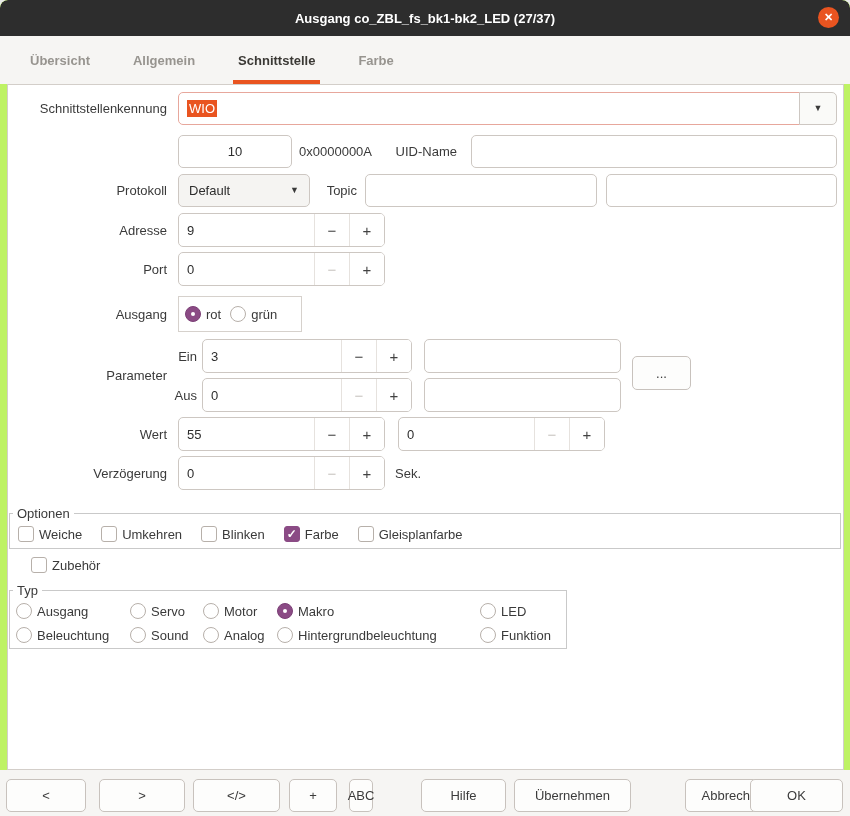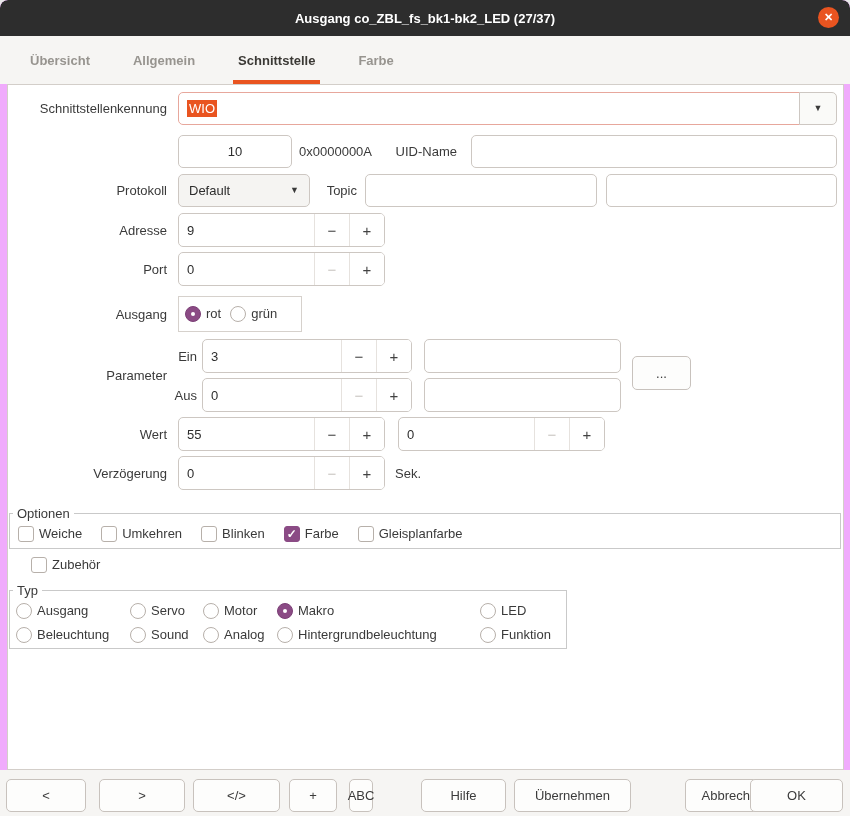--- a/index.html
+++ b/index.html
@@ -1,17 +1,17 @@
 <!DOCTYPE html>
 <html><head>
 <meta charset="utf-8">
 <style>
   * { box-sizing: border-box; margin: 0; padding: 0; }
   body { margin: 0; background: #e9e9e9; font-family: "Liberation Sans", sans-serif; }
-  .win { position: relative; width: 850px; height: 816px; background: #f0abfc;
+  .win { position: relative; width: 850px; height: 816px; background: #bef264;
          border-radius: 8px 8px 0 0; overflow: hidden; }
 
   
   .titlebar { position: absolute; left:0; top:0; width:850px; height:36px;
               background:#2d2d2d; border-radius:8px 8px 0 0;
               display:flex; align-items:center; justify-content:center; }
   .title { color:#fff; font-size:13px; font-weight:bold; }
   .closebtn { position:absolute; right:11px; top:7px; width:21px; height:21px;
               border-radius:50%; background:#E95420; display:flex; align-items:center;
               justify-content:center; cursor:pointer; }
@@ -50,21 +50,21 @@
           border-radius:5px; display:flex; overflow:hidden; }
   .spin .val { flex:1; display:flex; align-items:center; padding-left:8px; font-size:13px; color:#2d2d2d; }
   .spin .sbtn { width:35px; border-left:1px solid #e6e2de; display:flex; align-items:center;
                 justify-content:center; font-size:15px; color:#424242; background:#fff; cursor:pointer; }
   .spin .sbtn.dis { color:#c9c5c1; }
 
   .groupbox { position:absolute; border:1px solid #c9c9c9; }
   .legend { position:absolute; top:-8px; left:3px; background:#fff; padding:0 4px;
             font-size:13px; color:#3a3a3a; line-height:15px; }
 
-  .chk, .rad { display:flex; gap:5px; font-size:13px; color:#3a3a3a; cursor:pointer; }
+  .chk, .rad { display:flex; align-items:center; gap:5px; font-size:13px; color:#3a3a3a; cursor:pointer; }
   .box { width:16px; height:16px; background:#fff; border:1px solid #b7b0aa; border-radius:3px;
          display:flex; align-items:center; justify-content:center; flex:none; }
   .box.checked { background:#8b4b85; border-color:#8b4b85; }
   .box.checked i { color:#fff; font-style:normal; font-size:12px; font-weight:bold; line-height:1; }
   .circle { width:16px; height:16px; background:#fff; border:1px solid #b7b0aa; border-radius:50%;
             position:relative; flex:none; }
   .circle.sel { background:#8b4b85; border-color:#7c4077; }
   .circle.sel::after { content:""; position:absolute; inset:5px; background:#fff; border-radius:50%; }
 
   .radiobox { position:absolute; left:178px; top:296px; width:124px; height:36px;

